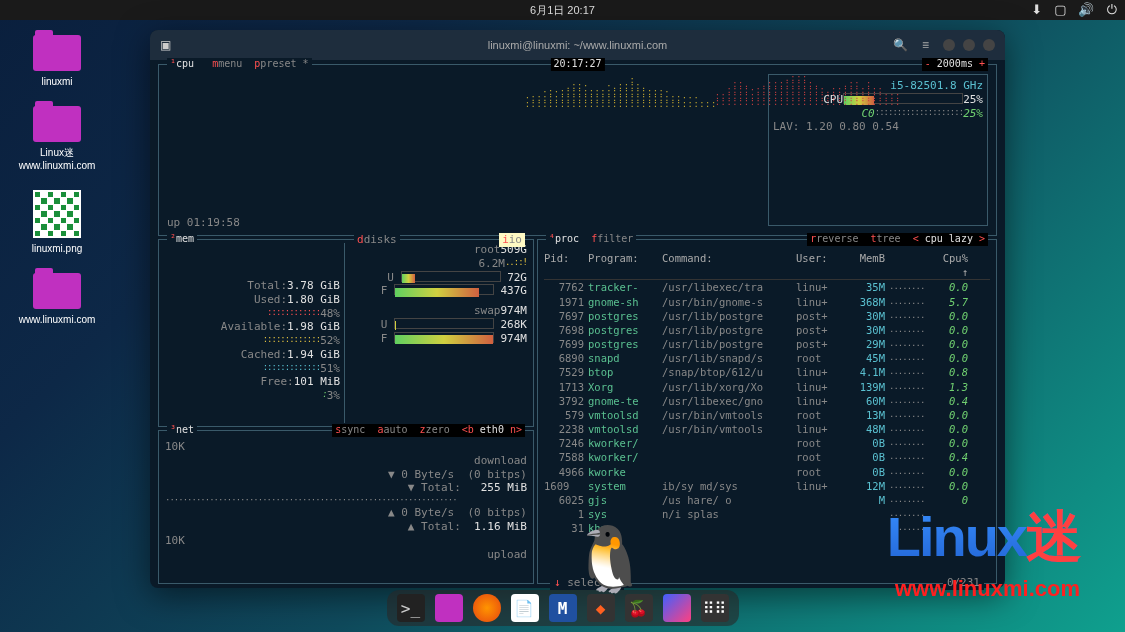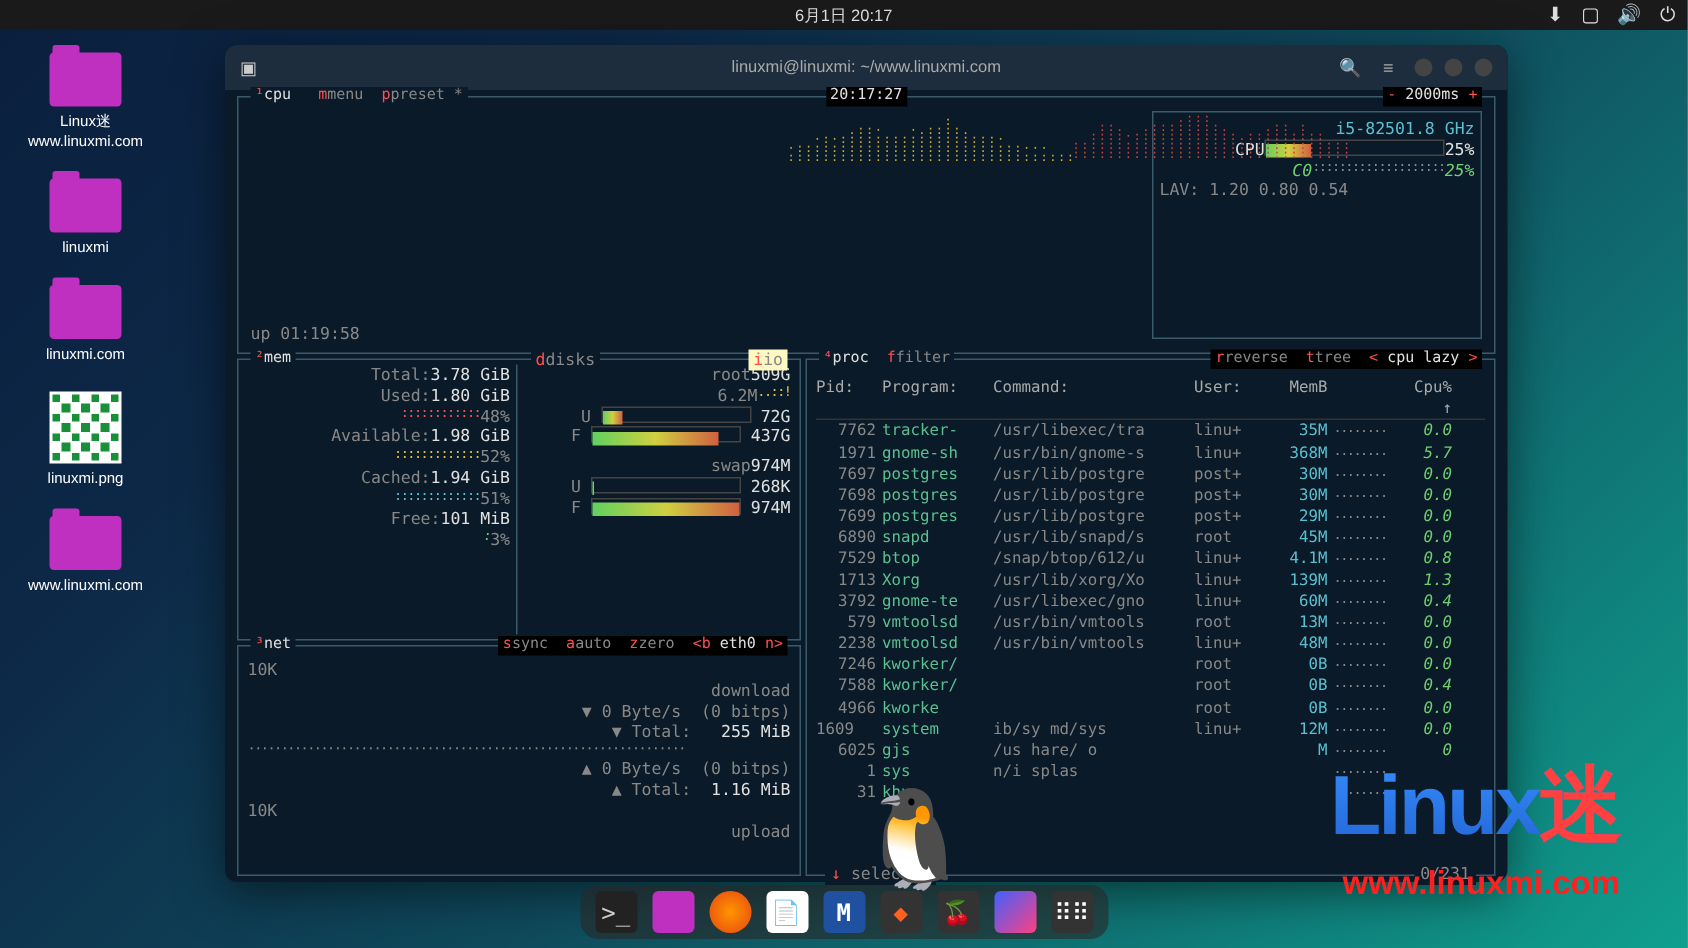--- a/index.html
+++ b/index.html
@@ -78,21 +78,21 @@
 .c { color:#5ac0d0; } 
 .w { color:#e0e0e0; }
 .d { color:#888; }
 
 .cpu-box { grid-column: 1 / 3; grid-row: 1; display:flex; }
 .cpu-left { flex: 0 0 340px; }
 .cpu-mid { flex: 1; position:relative; }
 .cpu-right { flex: 0 0 220px; border-left: none; }
 
 .mem-box { grid-column: 1; grid-row: 2; display:flex; }
-.mem-left { flex:0 0 175px; }
+.mem-left { flex:0 0 175px;margin-top:36px; }
 .mem-right { flex:1; border-left: 1px solid #3a5a6a; padding-left: 6px; margin-left:4px; }
 .net-box { grid-column: 1; grid-row: 3; }
 .proc-box { grid-column: 2; grid-row: 2 / 4; }
 
 .row { display: flex; justify-content: flex-end; }
 .bar { display:inline-block; height:9px; vertical-align:middle; background:linear-gradient(90deg,#60d060,#d0d040,#d06040); }
 .bar-track { display:inline-block; width:120px; height:11px; border:1px solid #444; vertical-align:middle; }
 .dotbar { letter-spacing:-1px; font-size:9px; }
 .plist { font-size: 10.5px; line-height: 1.35; }
 .plist .h { color:#aaa; border-bottom:1px solid #333; }
@@ -128,29 +128,25 @@
     <span>⬇</span>
     <span>▢</span>
     <span>🔊</span>
     <span>⏻</span>
   </div>
 </div>
 
 <div class="desktop-icons">
   <div class="dicon">
       <div class="folder"></div>
-      <div class="label">Linux迷 www.linuxmi.com</div>
+      <div class="label">linuxmi</div>
     </div>
   <div class="dicon">
       <div class="folder"></div>
-      <div class="label">linuxmi</div>
-    </div>
-  <div class="dicon">
-      <div class="folder"></div>
-      <div class="label">linuxmi.com</div>
+      <div class="label">Linux迷 www.linuxmi.com</div>
     </div>
   <div class="dicon">
     <div class="qr">
         <span></span>
         <span></span>
         <span></span>
         <span></span>
         <span></span>
         <span></span>
         <span></span>

